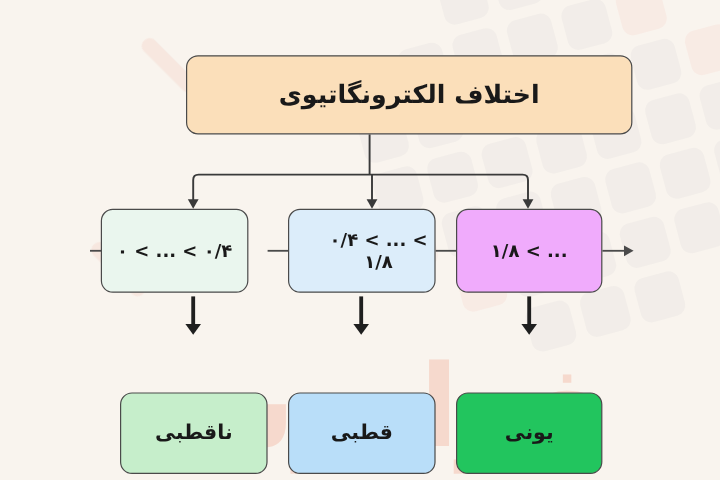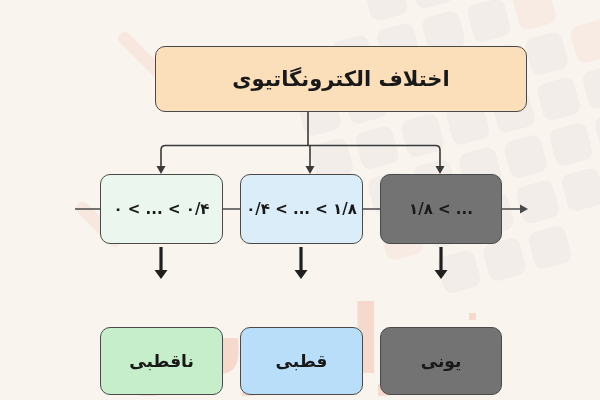--- a/index.html
+++ b/index.html
@@ -16,27 +16,27 @@
   }
   .connector-layer{position:absolute; left:0; top:0; z-index:1;}
   .box{
     position:absolute; box-sizing:border-box; z-index:2;
     border:1.5px solid #4a4a4a; border-radius:10px;
     display:flex; align-items:center; justify-content:center;
     font-weight:bold; color:#191919; text-align:center;
   }
   .root-box{left:155px; top:46px; width:372px; height:66px; background:#fbdfba; font-size:21px;}
   .range-box{top:174px; height:70px; font-size:15px;}
-  .range-low {left:100px; width:123px; background:#eaf6ee;}
-  .range-mid {left:240px; width:123px; background:#dcedfa;}
-  .range-high{left:380px; width:122px; background:#737373;}
+  .range-low {left:84px; width:123px; background:#eaf6ee;}
+  .range-mid {left:240px; width:123px; background:#dcedfa;padding-left:28px;}
+  .range-high{left:380px; width:122px; background:#f0abfc;}
   .result-box{top:282px; height:68px; font-size:17px;margin-top:45px;}
   .result-nonpolar{left:100px; width:123px; background:#c6eecb;}
   .result-polar  {left:240px; width:123px; background:#b9def9;justify-content:center;}
-  .result-ionic  {left:380px; width:122px; background:#737373;text-align:center;}
+  .result-ionic  {left:380px; width:122px; background:#22c55e;text-align:center;}
   .ltr{direction:ltr; unicode-bidi:isolate;}
   .rtl{direction:rtl; unicode-bidi:isolate;}
 </style>
 </head>
 <body>
 
 <div class="canvas">
 
   <div class="wm-layer">
     <svg width="600" height="400" viewBox="0 0 600 400">

